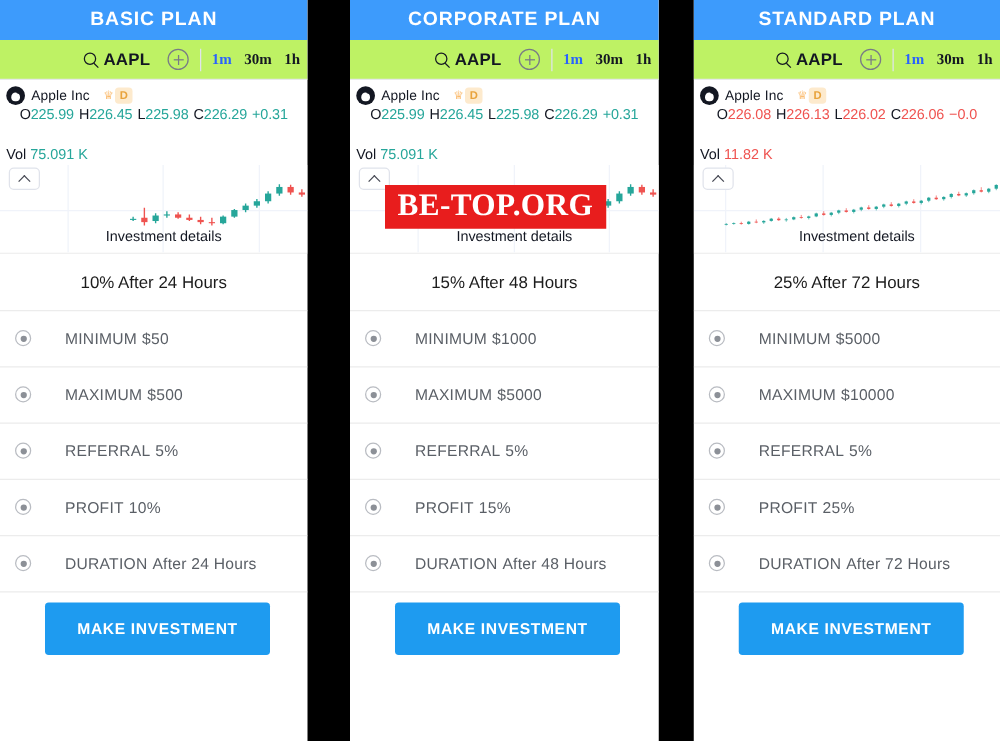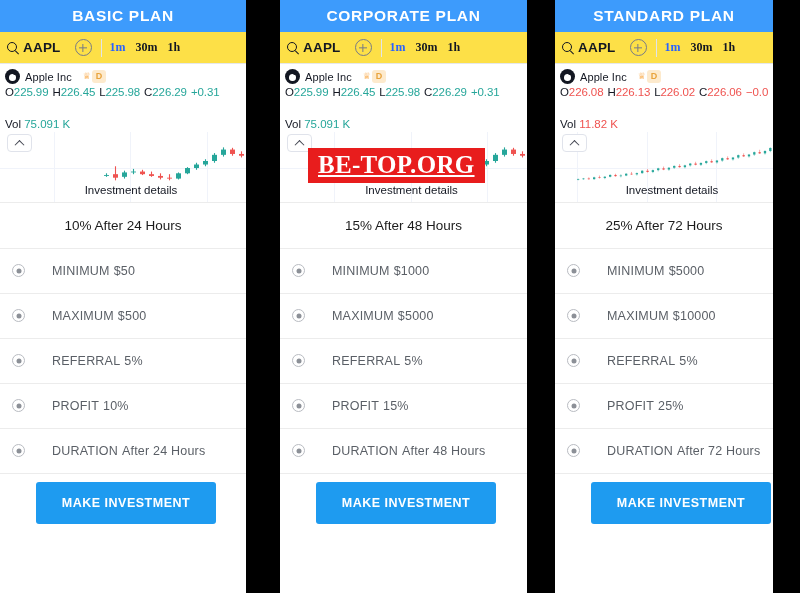--- a/index.html
+++ b/index.html
@@ -24,21 +24,21 @@
     position: relative;
     height: 593px;
     background: #ffffff;
     flex: 0 0 auto;
     overflow: hidden;
     display: flex;
     flex-direction: column;
   }
   .panel.p1 { width: 246px; }
   .panel.p2 { width: 247px; }
-  .panel.p3 { width: 218px; }
+  .panel.p3 { width: 245px; }
 
   
   .plan-header {
     height: 32px;
     background: #3d9bfc;
     color: #ffffff;
     display: flex;
     align-items: center;
     justify-content: center;
     font-size: 15.5px;
@@ -49,21 +49,22 @@
 
   
   .tv-toolbar {
     height: 32px;
     border-bottom: 1px solid #e6e8ea;
     display: flex;
     align-items: center;
     padding: 0 6px;
     flex: 0 0 auto;
     gap: 0;
-    background: #fde047;
+    background: #bef264;
+    justify-content: flex-end;
   }
   .search-icon {
     width: 14px; height: 14px;
     flex: 0 0 auto;
     margin-right: 3px;
     position: relative;
   }
   .search-icon::before {
     content: "";
     position: absolute;
@@ -181,20 +182,21 @@
     padding: 1px 4px;
     border-radius: 3px;
     line-height: 1.2;
   }
   .legend-ohlc {
     margin-top: 2px;
     font-size: 11.5px;
     color: #131722;
     white-space: nowrap;
     letter-spacing: -0.1px;
+    text-align: center;
   }
   .legend-ohlc .lbl { color: #131722; }
   .legend-ohlc .val { margin-right: 4px; }
   .up   { color: #26a69a; }
   .down { color: #ef5350; }
   .legend-vol {
     margin-top: 20px;
     font-size: 11.5px;
     color: #131722;
     white-space: nowrap;
@@ -338,21 +340,20 @@
     background: #e81d1d;
     color: #ffffff;
     font-family: "Liberation Serif", serif;
     font-weight: 700;
     font-size: 25px;
     letter-spacing: 0.3px;
     padding: 4px 10px 5px 10px;
     z-index: 40;
     line-height: 1.05;
     white-space: nowrap;
-    text-decoration: underline;
   }
 </style>
 </head>
 <body>
 
 <div class="stage">
 
   <div class="panel p1">
     <div class="plan-header">BASIC PLAN</div>
     <div class="tv-toolbar">

